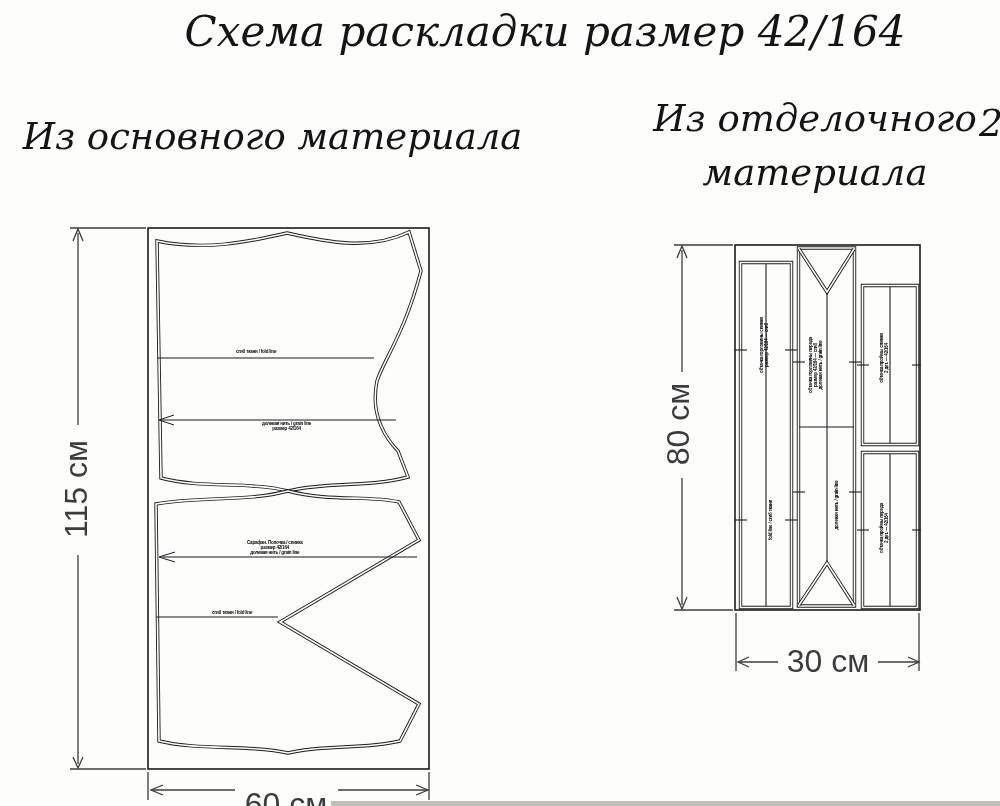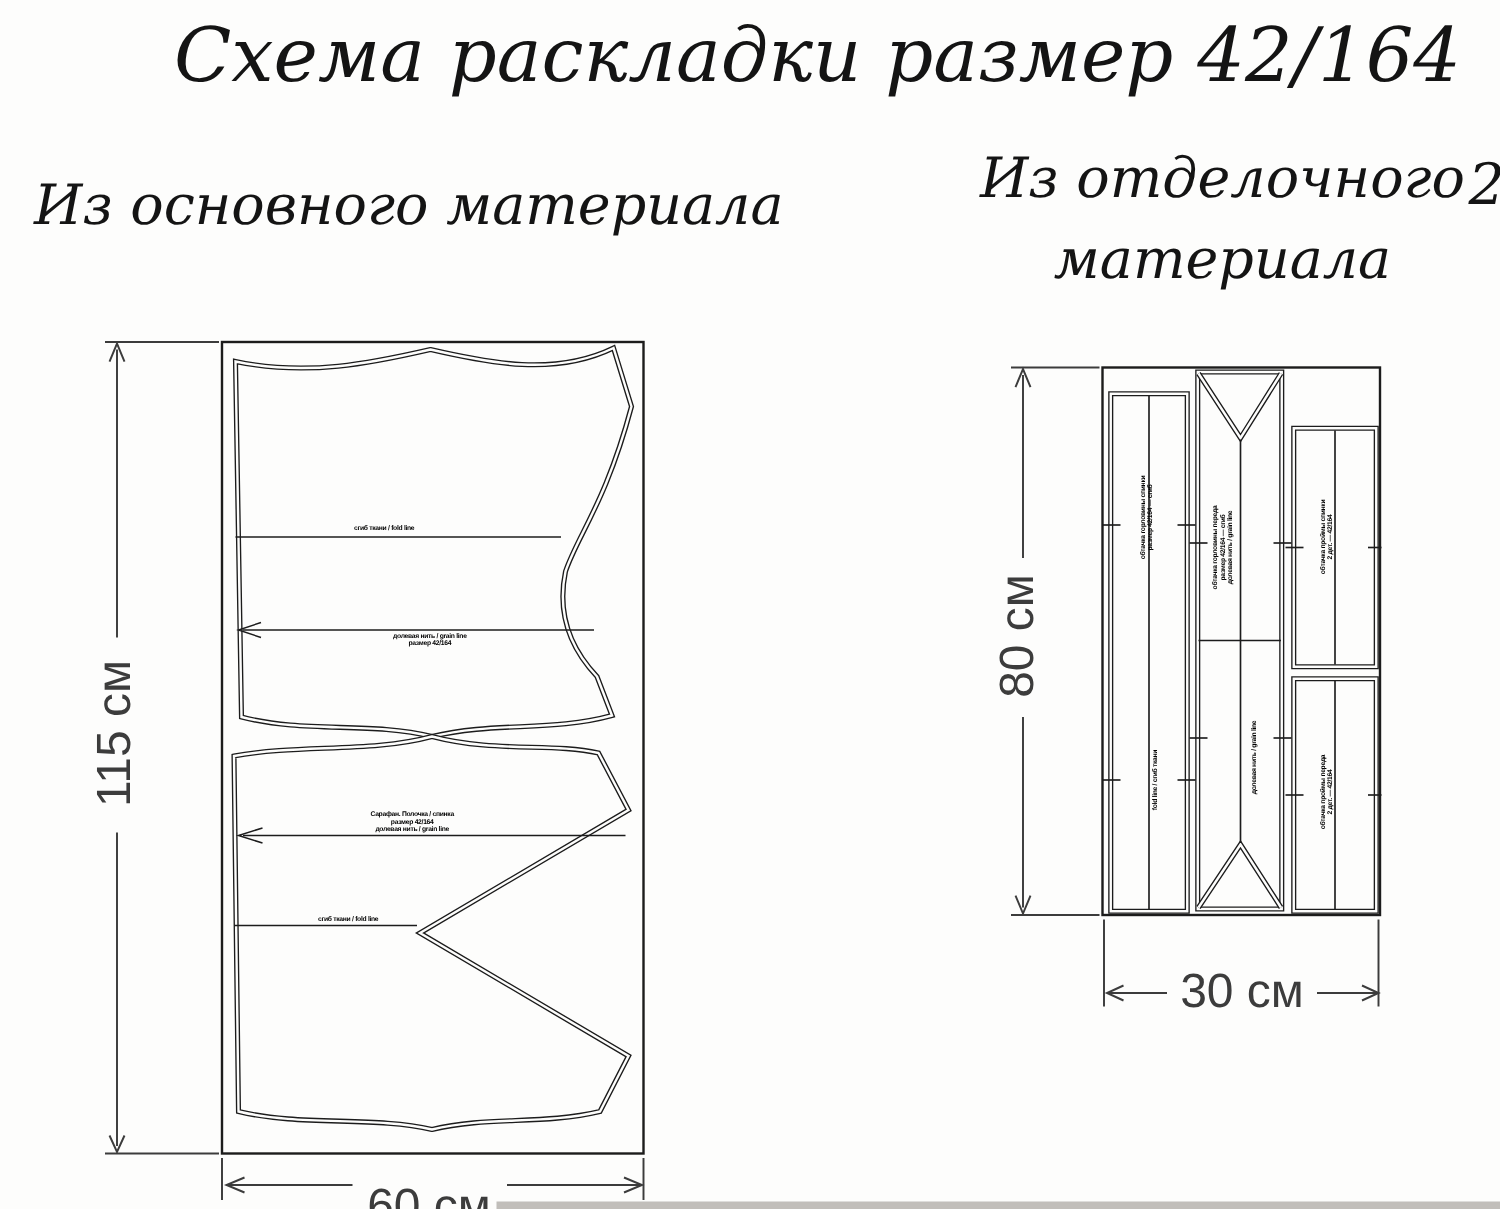--- a/index.html
+++ b/index.html
@@ -11,21 +11,21 @@
     font-family:"Liberation Sans",sans-serif;
   }
   .serif-head{
     position:absolute;
     font-family:"DejaVu Serif","Liberation Serif",serif;
     font-style:italic;
     color:#141414;
     text-align:center;
     line-height:1.35;
   }
-  .page-title{left:95px;top:4px;width:900px;font-size:50px;}
+  .page-title{left:95px;top:4px;width:900px;font-size:42px;}
   .main-heading{left:0px;top:112px;width:545px;font-size:37px;}
   .trim-heading{left:650px;top:92px;width:330px;font-size:37px;line-height:1.45;}
   .edge-fragment{left:979px;top:98px;width:60px;font-size:38px;text-align:left;}
   svg.lineart{position:absolute;left:0;top:0;}
   .dim-label{
     position:absolute;
     color:#3c3c3c;
     font-size:32px;
     transform:translate(-50%,-50%);
     white-space:nowrap;

